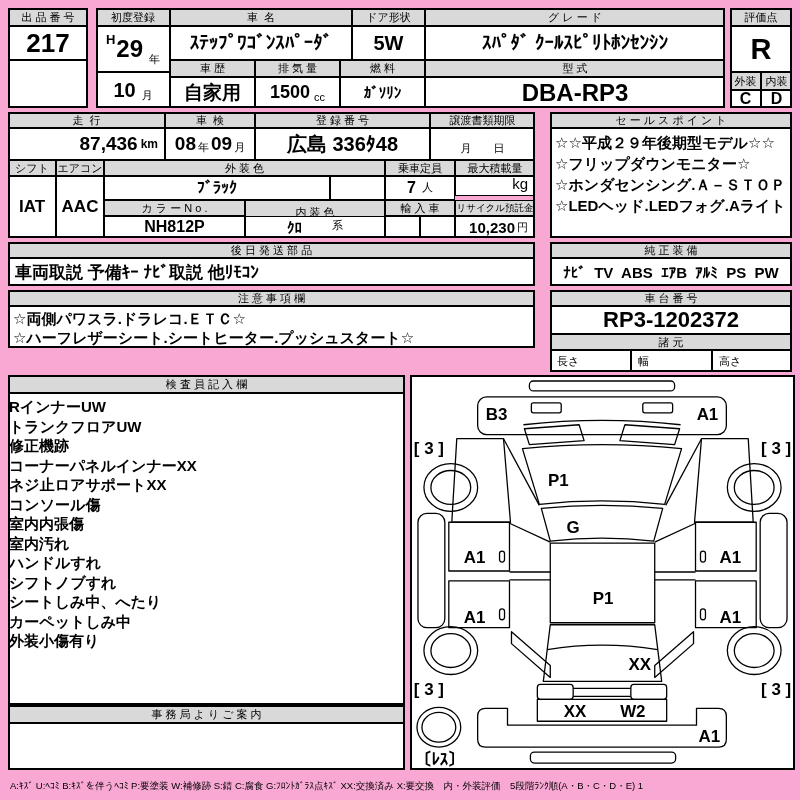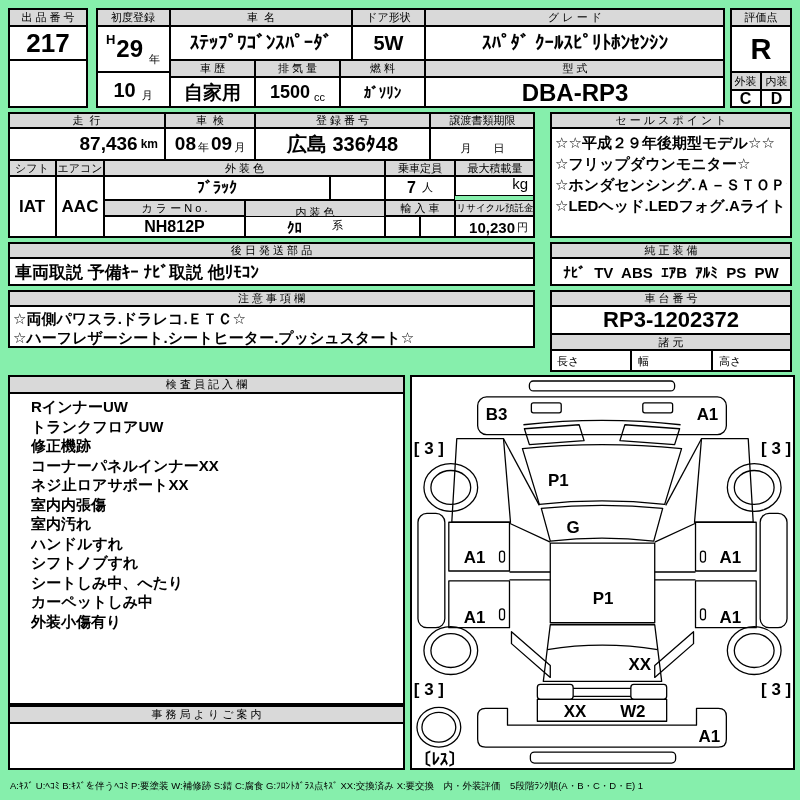--- a/index.html
+++ b/index.html
@@ -1,16 +1,16 @@
 <!DOCTYPE html>
 <html><head>
 <meta charset="utf-8">
 <style>
   html,body{margin:0;padding:0;background:#fff;}
-  .sheet{position:relative;width:800px;height:800px;background:#86efac;color:#000;
+  .sheet{position:relative;width:800px;height:800px;background:#f9a8d4;color:#000;
          font-family:"Liberation Sans","DejaVu Sans",sans-serif;}
   .c{position:absolute;box-sizing:border-box;border:1px solid #000;overflow:hidden;background:#fff;}
   .hd{background:#d9d9d9;display:flex;align-items:center;justify-content:center;
       font-size:11px;font-weight:normal;white-space:pre;}
   .hd-sm{font-size:9.5px;}
   .v{display:flex;align-items:center;justify-content:center;font-weight:bold;white-space:pre;}
   .v span{white-space:pre;}
   .norm{font-weight:normal;}
   .right{justify-content:flex-end;padding-right:6px;}
   .leftal{justify-content:flex-start;padding-left:6px;}
@@ -18,21 +18,21 @@
   .unit{font-size:11px;font-weight:normal;margin-left:6px;align-self:flex-end;margin-bottom:4px;}
   .u2{font-size:12px;font-weight:bold;margin-left:3px;}
   .era{font-size:13px;font-weight:bold;align-self:flex-start;margin-top:5px;margin-right:1px;}
   .outline{position:absolute;box-sizing:border-box;border:2px solid #000;pointer-events:none;background:transparent;}
   .lines{position:absolute;box-sizing:border-box;border:1px solid #000;font-weight:bold;background:#fff;}
   .lines > div{white-space:pre;overflow:hidden;}
   .sales-lines{padding:3px 4px;font-size:15px;}
   .sales-lines > div{line-height:21px;}
   .notes-lines{padding:2px 4px;font-size:15px;}
   .notes-lines > div{line-height:19px;}
-  .insp-lines{padding:3px 22px;font-size:15px;}
+  .insp-lines{padding:3px 0;font-size:15px;}
   .insp-lines > div{line-height:19.5px;}
   .legend{position:absolute;font-size:9.5px;white-space:pre;font-weight:normal;}
   #car-svg{display:block;}
   #car-svg text{font-family:"Liberation Sans","DejaVu Sans",sans-serif;font-weight:bold;
                 fill:#000;text-anchor:middle;font-size:17px;}
 </style>
 </head>
 <body>
 
 <div class="sheet">
@@ -157,20 +157,21 @@
   <div class="c v norm leftal" style="left:631px;top:350px;width:81px;height:22px;font-size:11px">幅</div>
   <div class="c v norm leftal" style="left:712px;top:350px;width:80px;height:22px;font-size:11px">高さ</div>
 
   <div class="c hd" style="left:8px;top:375px;width:397px;height:18px">検 査 員 記 入 欄</div>
   <div class="lines insp-lines" style="left:8px;top:393px;width:397px;height:312px">
     <div>RインナーUW</div>
     <div>トランクフロアUW</div>
     <div>修正機跡</div>
     <div>コーナーパネルインナーXX</div>
     <div>ネジ止ロアサポートXX</div>
+    <div>コンソール傷</div>
     <div>室内内張傷</div>
     <div>室内汚れ</div>
     <div>ハンドルすれ</div>
     <div>シフトノブすれ</div>
     <div>シートしみ中、へたり</div>
     <div>カーペットしみ中</div>
     <div>外装小傷有り</div>
   </div>
 
   <div class="c hd" style="left:8px;top:705px;width:397px;height:18px">事 務 局 よ り ご 案 内</div>

